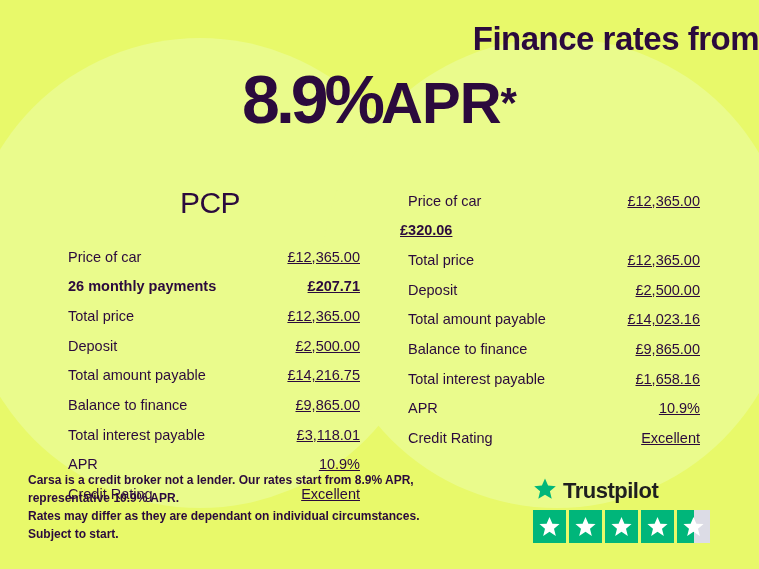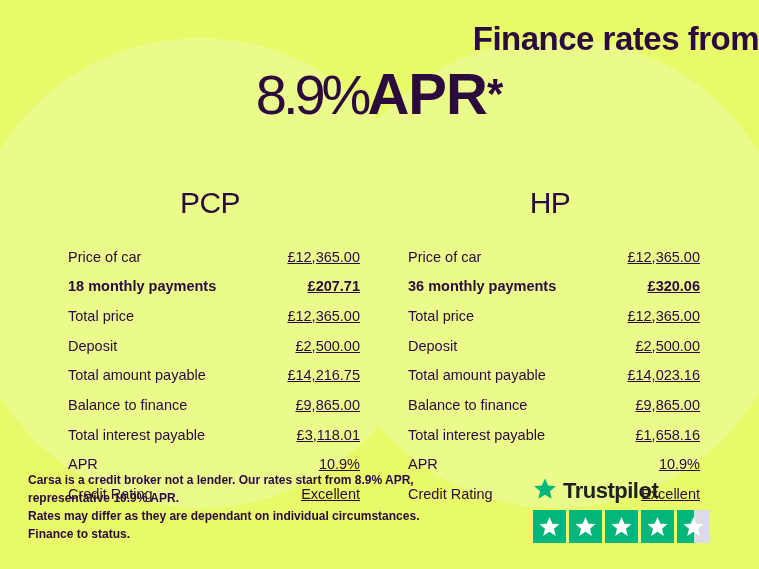--- a/index.html
+++ b/index.html
@@ -52,22 +52,22 @@
   .rate-row {
     position: absolute;
     top: 60px;
     left: 0;
     width: 759px;
     text-align: center;
     color: #2b0a3d;
     white-space: nowrap;
   }
   .rate-big {
-    font-size: 56px;
-    font-weight: normal;
+    font-size: 68px;
+    font-weight: bold;
     letter-spacing: -4px;
     vertical-align: baseline;
   }
   .rate-apr {
     font-size: 58px;
     font-weight: bold;
     letter-spacing: -1px;
     vertical-align: baseline;
   }
   .rate-star {
@@ -169,21 +169,21 @@
   </div>
 
   <div class="col col-left">
     <div class="col-title">PCP</div>
 
     <div class="row">
       <span class="label">Price of car</span>
       <span class="value">£12,365.00</span>
     </div>
     <div class="row bold">
-      <span class="label">18 monthly payments</span>
+      <span class="label">26 monthly payments</span>
       <span class="value">£207.71</span>
     </div>
     <div class="row">
       <span class="label">Total price</span>
       <span class="value">£12,365.00</span>
     </div>
     <div class="row">
       <span class="label">Deposit</span>
       <span class="value">£2,500.00</span>
     </div>
@@ -203,28 +203,26 @@
       <span class="label">APR</span>
       <span class="value">10.9%</span>
     </div>
     <div class="row">
       <span class="label">Credit Rating</span>
       <span class="value">Excellent</span>
     </div>
   </div>
 
   <div class="col col-right">
-    <div class="col-title">HP</div>
 
     <div class="row">
       <span class="label">Price of car</span>
       <span class="value">£12,365.00</span>
     </div>
     <div class="row bold">
-      <span class="label">36 monthly payments</span>
       <span class="value">£320.06</span>
     </div>
     <div class="row">
       <span class="label">Total price</span>
       <span class="value">£12,365.00</span>
     </div>
     <div class="row">
       <span class="label">Deposit</span>
       <span class="value">£2,500.00</span>
     </div>
@@ -245,21 +243,21 @@
       <span class="value">10.9%</span>
     </div>
     <div class="row">
       <span class="label">Credit Rating</span>
       <span class="value">Excellent</span>
     </div>
   </div>
 
   <div class="footer-text">
     <div>Carsa is a credit broker not a lender. Our rates start from 8.9% APR, representative 10.9% APR.</div>
-    <div>Rates may differ as they are dependant on individual circumstances. Finance to status.</div>
+    <div>Rates may differ as they are dependant on individual circumstances. Subject to start.</div>
   </div>
 
   <div class="trustpilot">
     <div class="tp-head">
       <span>
         <svg width="24" height="24" viewBox="0 0 24 24">
             <polygon points="12,1.5 15.1,8.6 22.8,9.2 16.9,14.2 18.7,21.8 12,17.7 5.3,21.8 7.1,14.2 1.2,9.2 8.9,8.6" fill="#00b67a"></polygon>
           </svg>
       </span>
       <span class="tp-name">Trustpilot</span>

